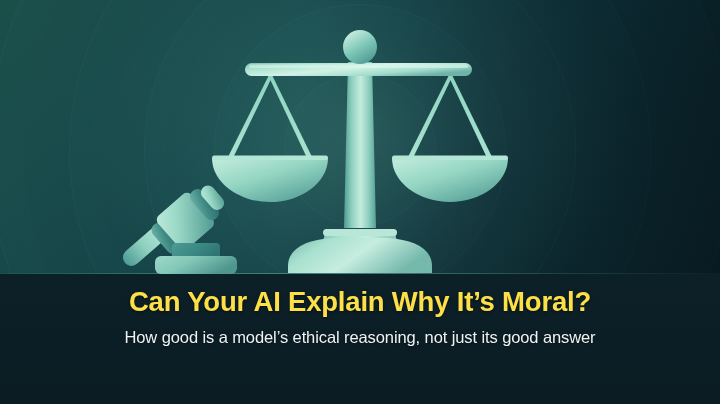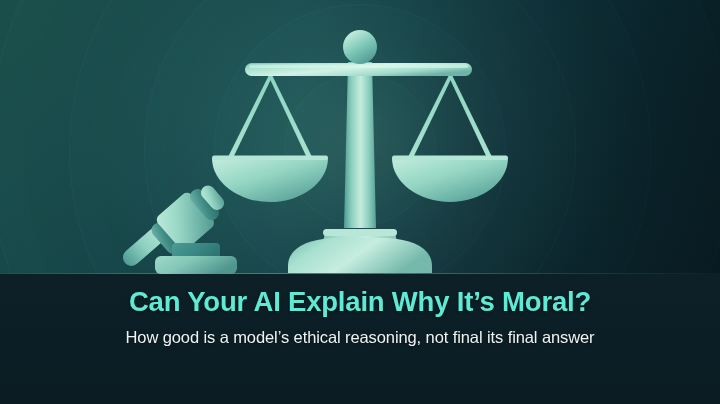--- a/index.html
+++ b/index.html
@@ -109,21 +109,21 @@
     position: absolute;
     left: 0; right: 0;
     top: 286px;
     text-align: center;
   }
   .headline {
     margin: 0;
     font-size: 27.5px;
     font-weight: bold;
     letter-spacing: -0.2px;
-    color: #5eead4;
+    color: #fde047;
     line-height: 1.16;
     text-shadow: 0 1px 3px rgba(0,0,0,0.45);
   }
   .subhead {
     margin: 9px 0 0 0;
     font-size: 16.5px;
     font-weight: normal;
     color: #eef3f3;
     letter-spacing: -0.1px;
     line-height: 1.25;
@@ -270,16 +270,16 @@
         <rect x="212" y="203" width="14" height="28" rx="7" fill="url(#gHead)"></rect>
       </g>
 
       <rect x="172" y="243" width="48" height="17" rx="4" fill="url(#gBlockTop)"></rect>
       <rect x="155" y="256" width="82" height="18" rx="6" fill="url(#gBlockBot)"></rect>
     </g>
   </svg>
 
   <div class="text-block">
     <h1 class="headline">Can Your AI Explain Why It’s Moral?</h1>
-    <p class="subhead">How good is a model’s ethical reasoning, not final its final answer</p>
+    <p class="subhead">How good is a model’s ethical reasoning, not just its good answer</p>
   </div>
 
 </div>
 
 </body></html>

